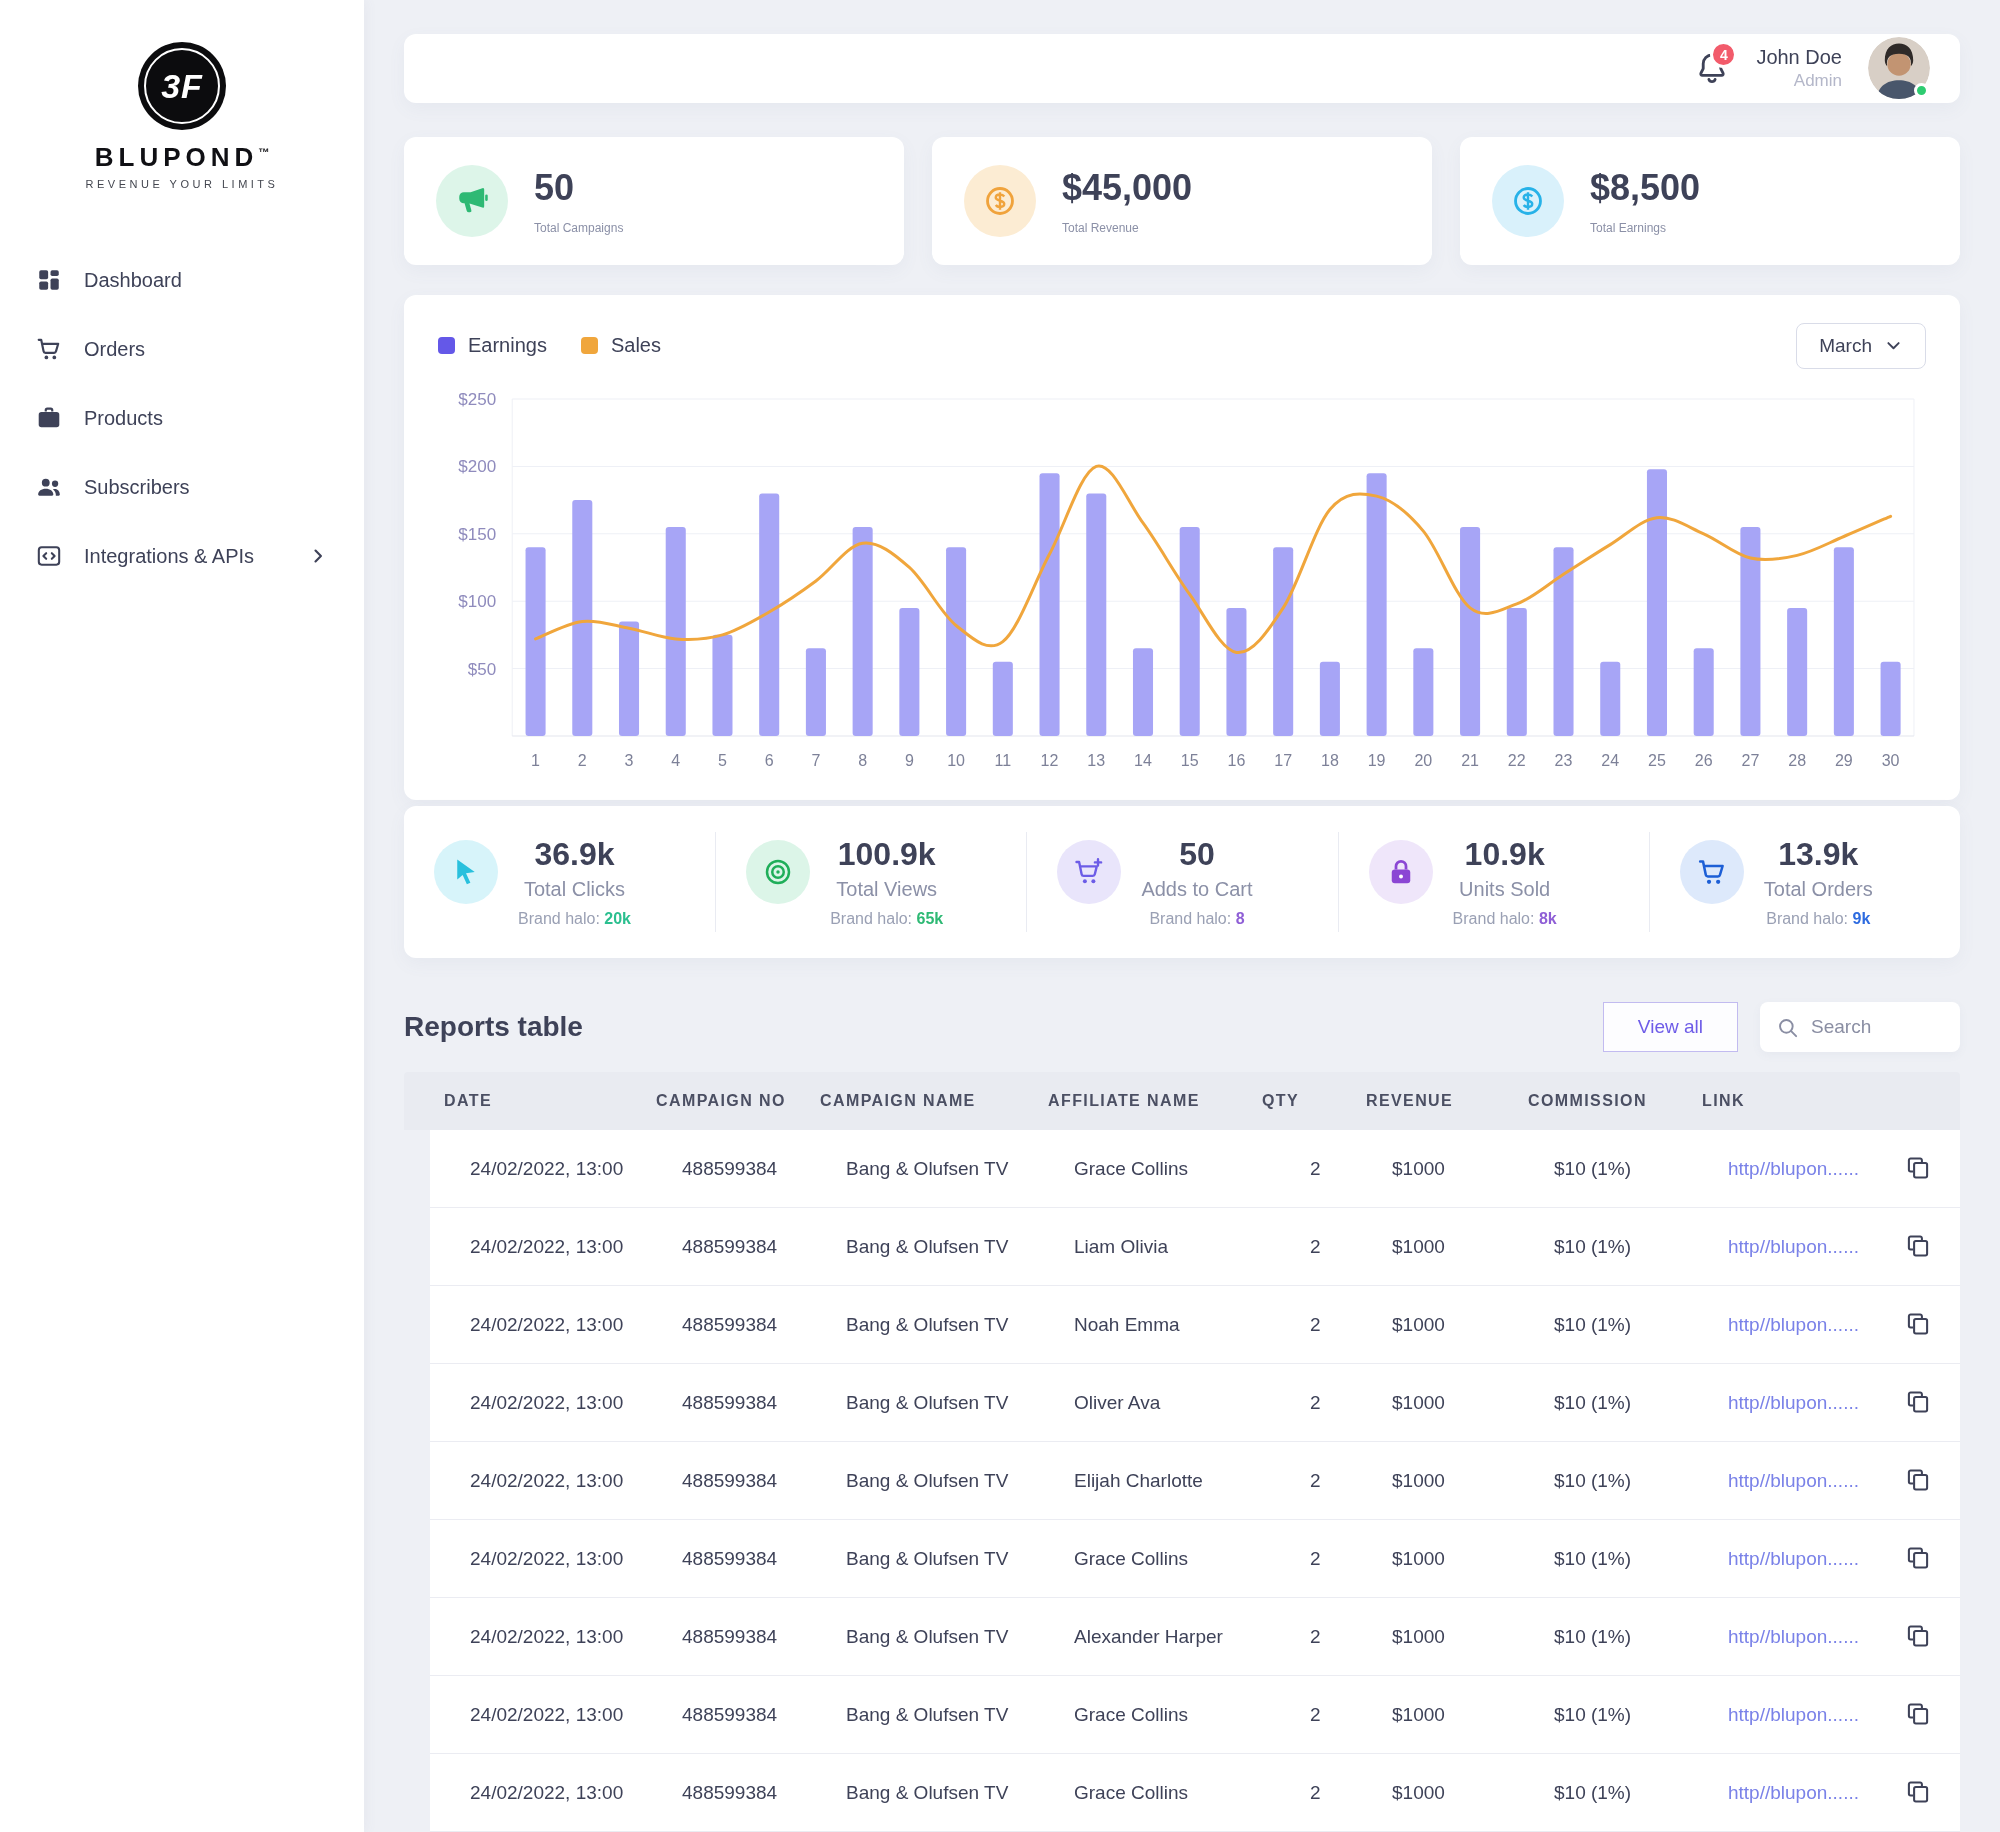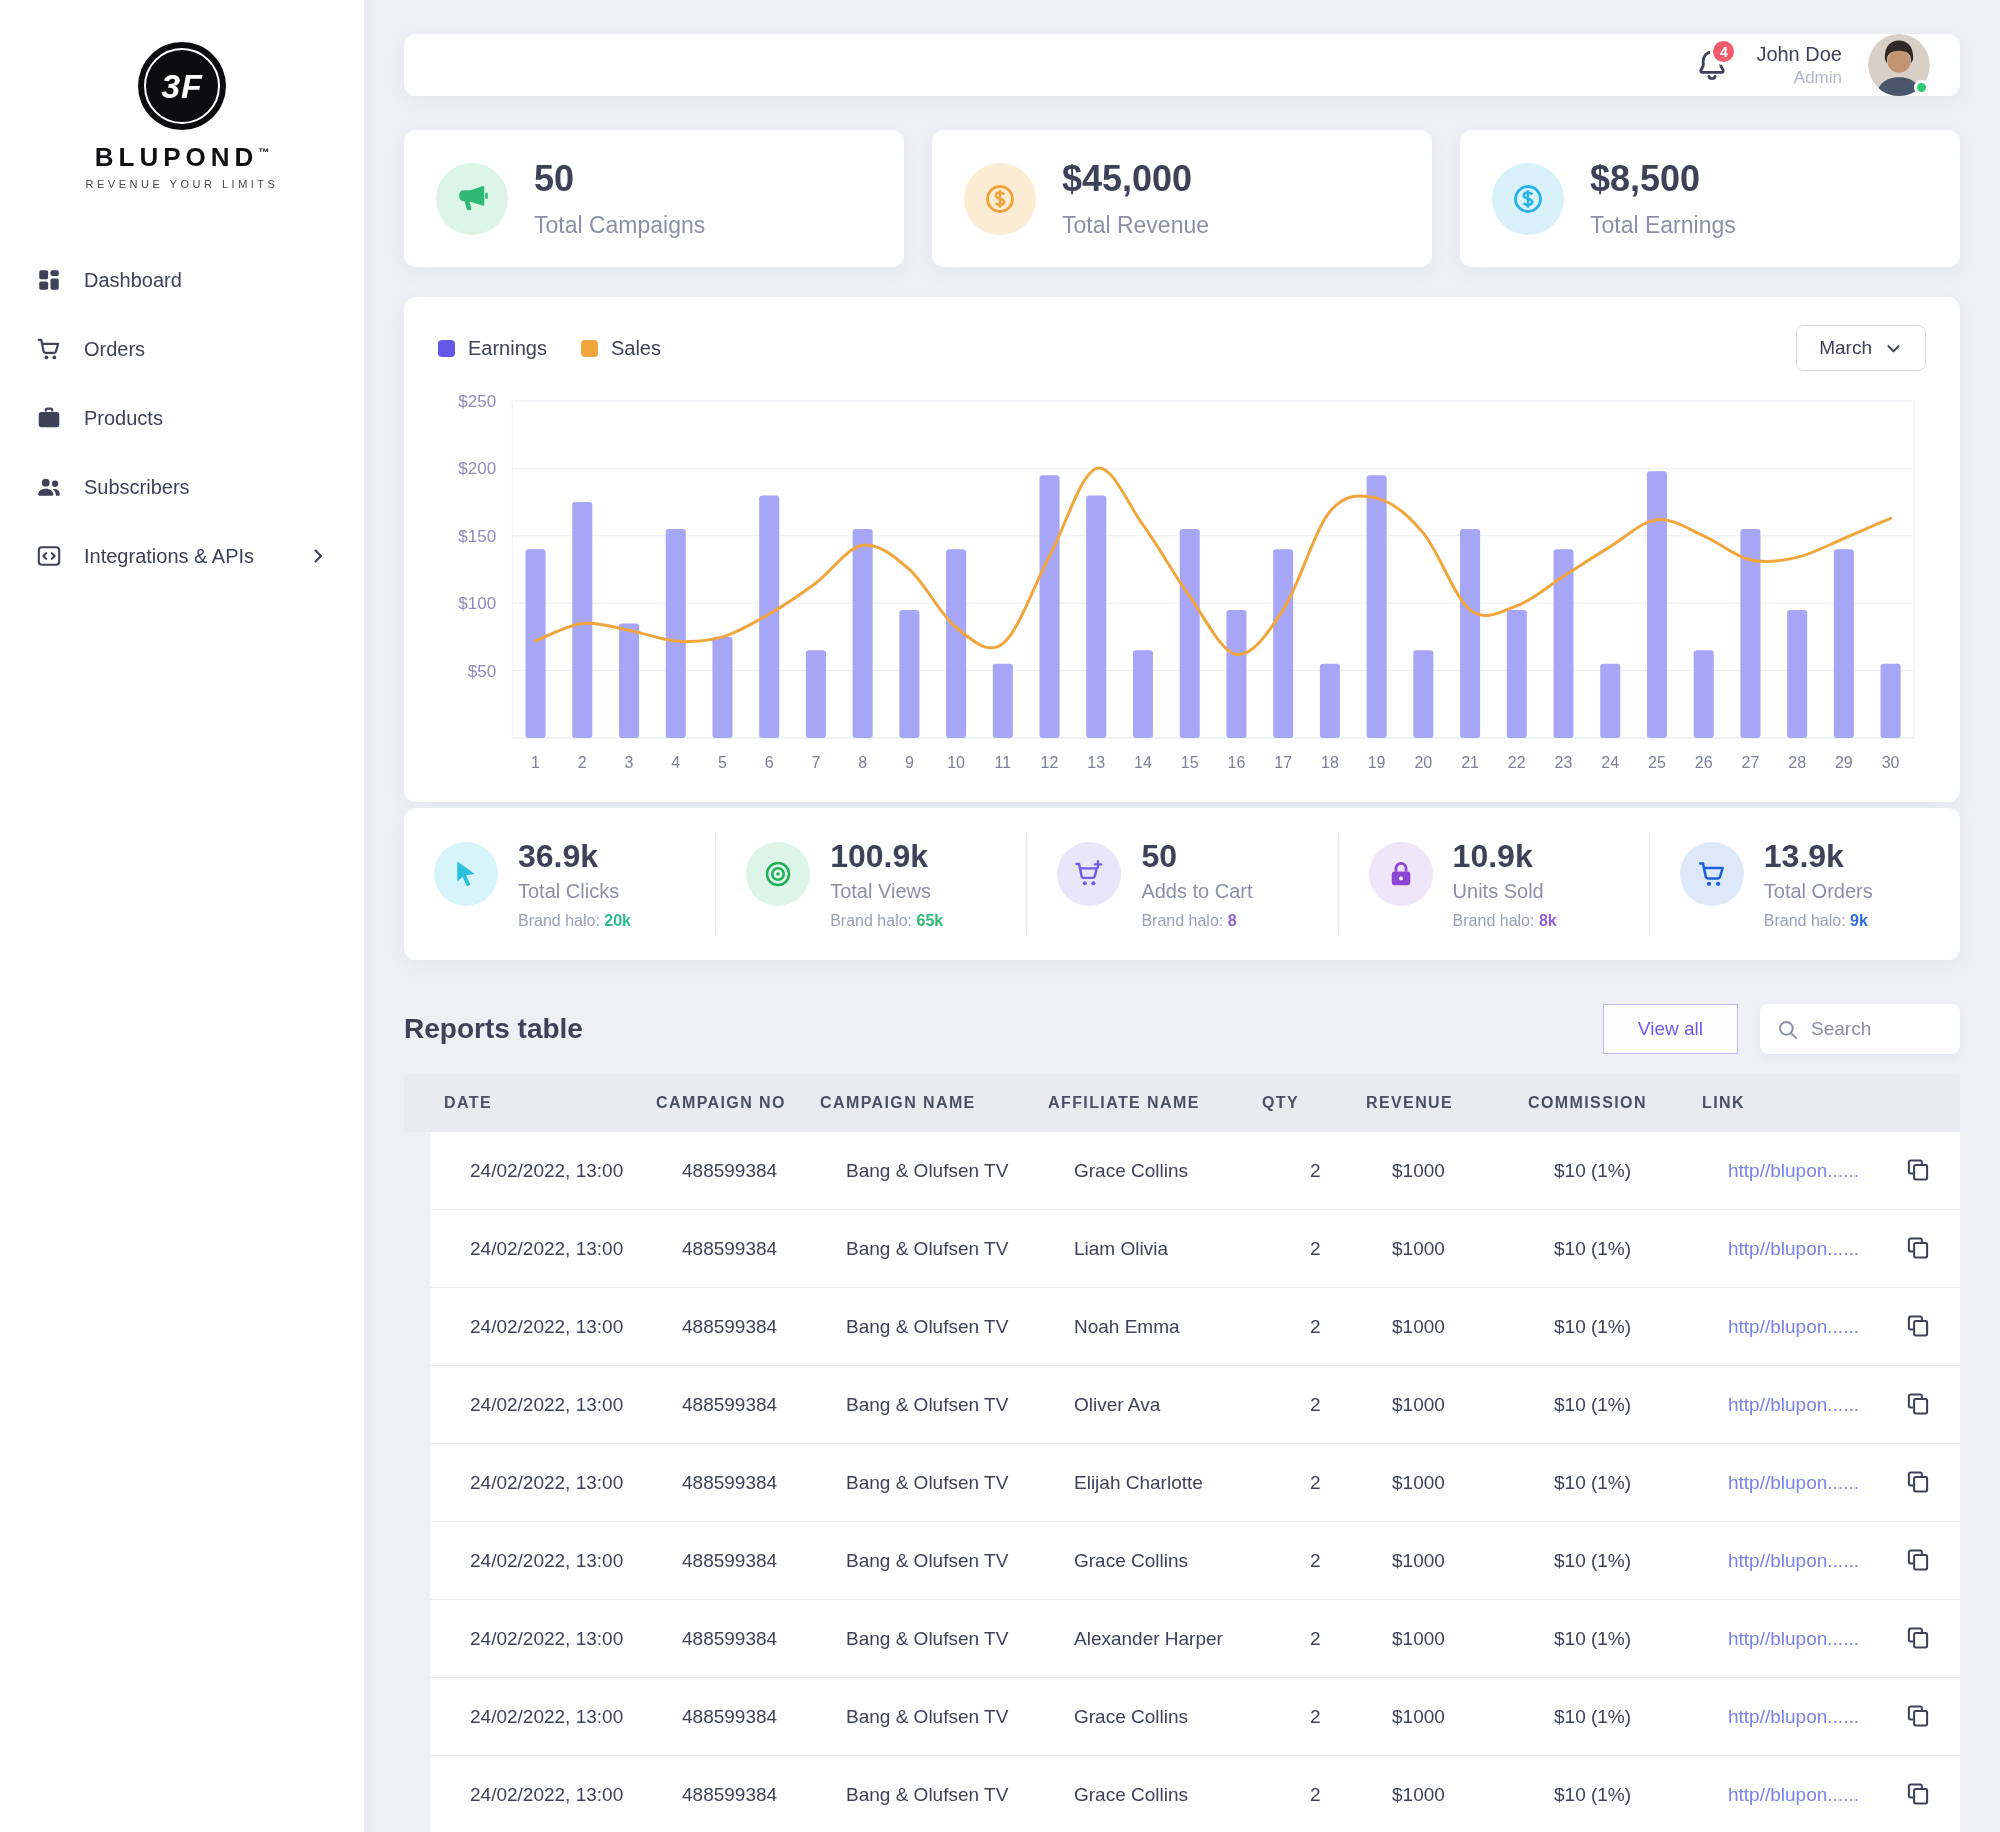--- a/index.html
+++ b/index.html
@@ -44,36 +44,36 @@
   .avatar svg { width:100%; height:100%; border-radius:50%; display:block; }
   .status-dot { position:absolute; right:1px; bottom:1px; width:15px; height:15px; border-radius:50%;
                 background:#2ecc71; border:3px solid #fff; }
 
   
   .stats { margin-top:34px; display:grid; grid-template-columns:1fr 1fr 1fr; gap:28px; }
   .stat-card { display:flex; align-items:center; gap:26px; padding:28px 32px; }
   .stat-icon { width:72px; height:72px; border-radius:50%; display:flex; align-items:center; justify-content:center; flex-shrink:0; }
   .stat-icon .svgi { width:34px; height:34px; }
   .stat-value { font-size:36px; font-weight:bold; color:#3e4258; }
-  .stat-label { font-size:23px; color:#8b90a7; margin-top:12px; }
+  .stat-label { font-size:12px; color:#8b90a7; margin-top:12px; }
 
   
   .chart-card { margin-top:30px; padding:28px 34px 20px; }
   .chart-head { display:flex; align-items:center; justify-content:space-between; }
   .legend { display:flex; align-items:center; gap:34px; }
   .legend-item { display:flex; align-items:center; gap:13px; font-size:20px; color:#3e4258; }
   .legend-swatch { width:17px; height:17px; border-radius:4px; display:inline-block; }
   .period-btn { display:flex; align-items:center; gap:12px; padding:11px 22px; background:#fff;
                 border:1.5px solid #d9dce8; border-radius:8px; font-size:19px; color:#3e4258;
                 font-family:inherit; cursor:pointer; }
   .period-btn .svgi { width:19px; height:19px; color:#3e4258; }
   #chart { margin-top:14px; }
 
   
-  .metrics { margin-top:6px; display:grid; grid-template-columns:repeat(5,1fr); padding:26px 0; }
+  .metrics { margin-top:6px; display:grid; grid-template-columns:repeat(5,1fr); padding:26px 0;text-align:center; }
   .metric { display:flex; gap:20px; padding:4px 26px 4px 30px; align-items:flex-start; }
   .metric:not(:first-child) { border-left:1px solid #e9ebf2; }
   .m-icon { width:64px; height:64px; border-radius:50%; display:flex; align-items:center; justify-content:center; flex-shrink:0; margin-top:4px; }
   .m-icon .svgi { width:30px; height:30px; }
   .m-value { font-size:32px; font-weight:bold; color:#3e4258; }
   .m-label { font-size:20px; color:#8b90a7; margin-top:5px; }
   .m-halo { font-size:16px; color:#9aa0b4; margin-top:9px; }
   .m-halo .halo-value { font-weight:bold; }
 
   

